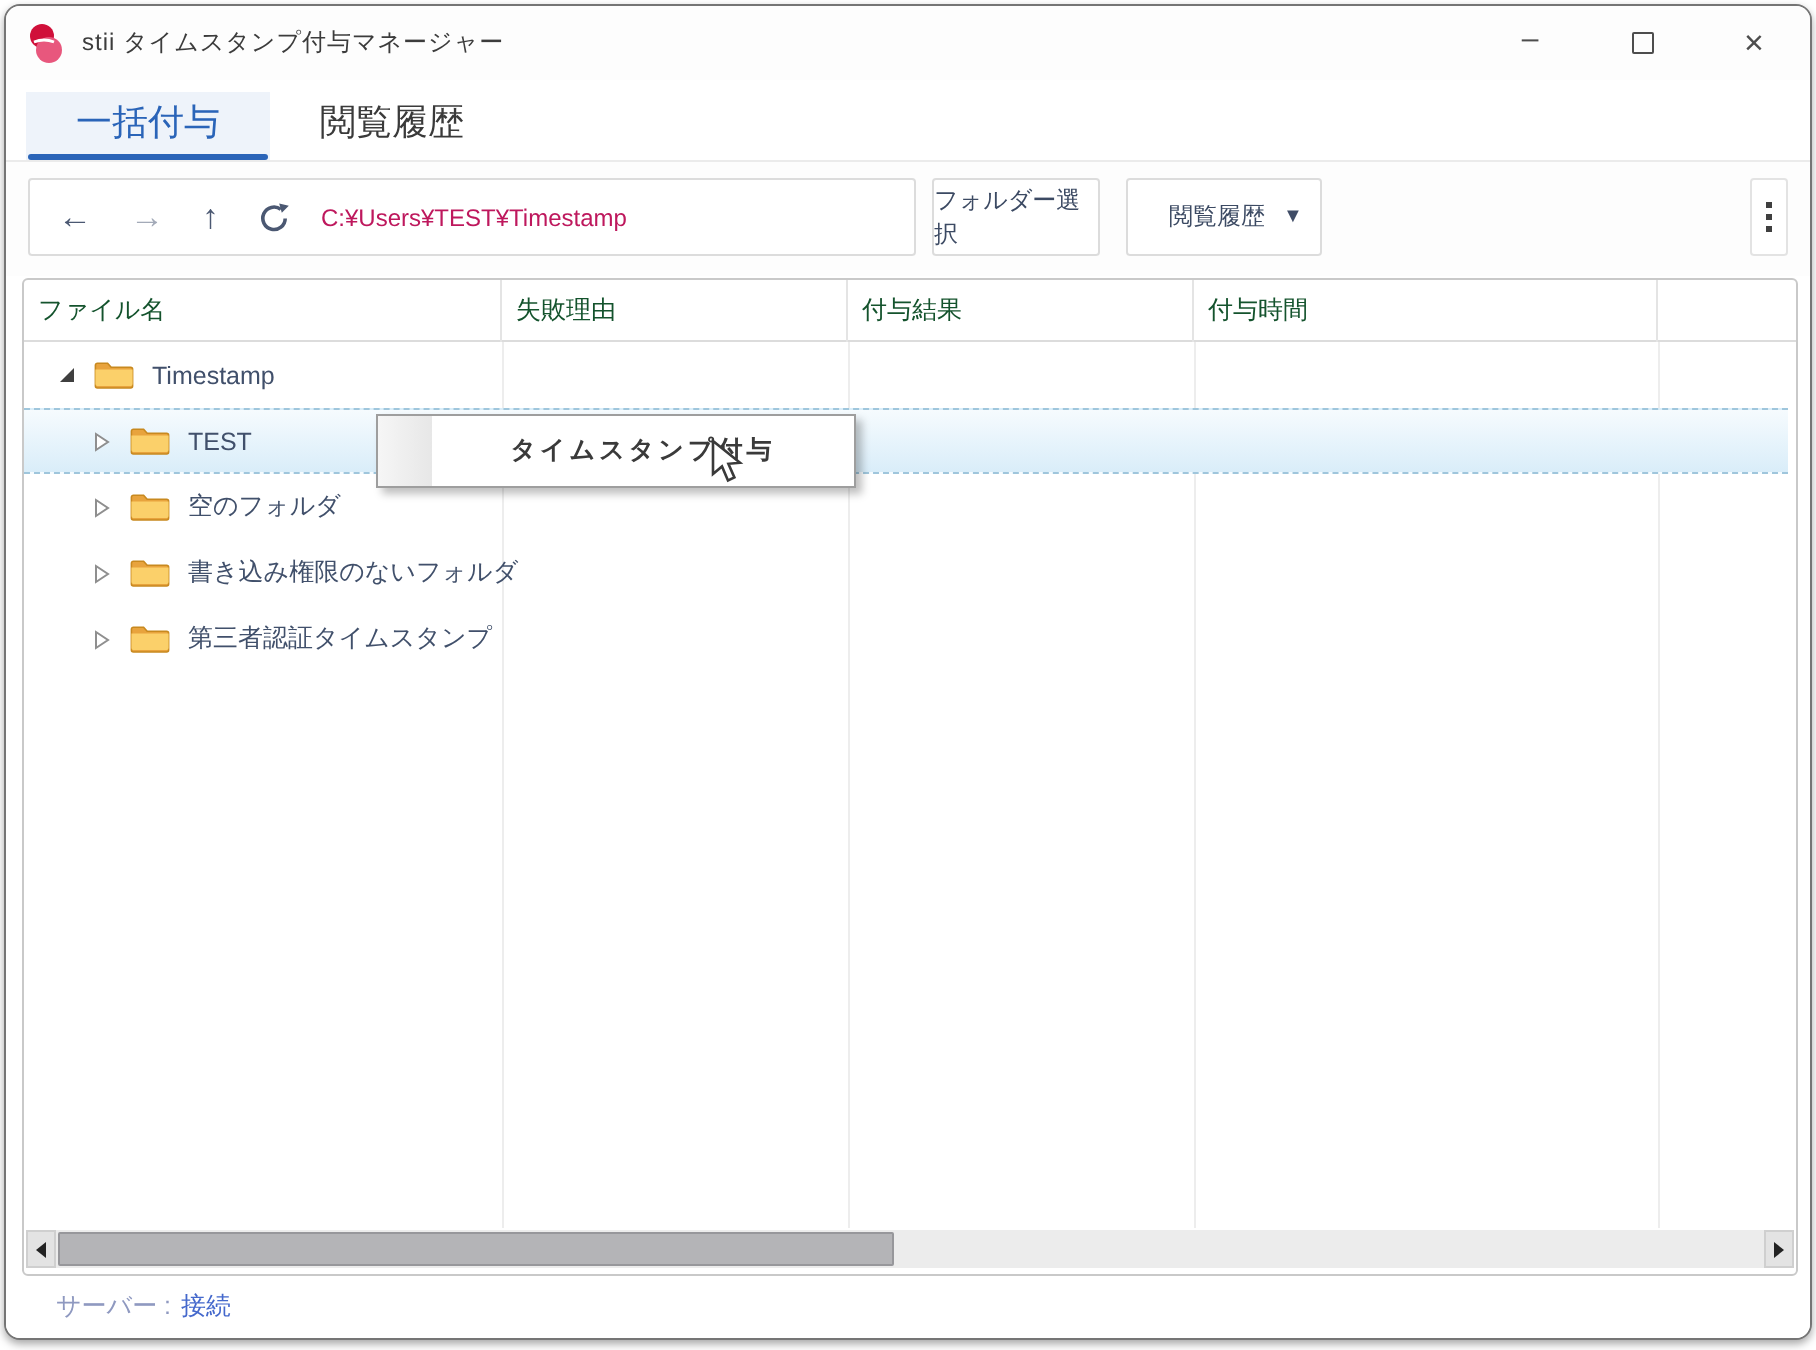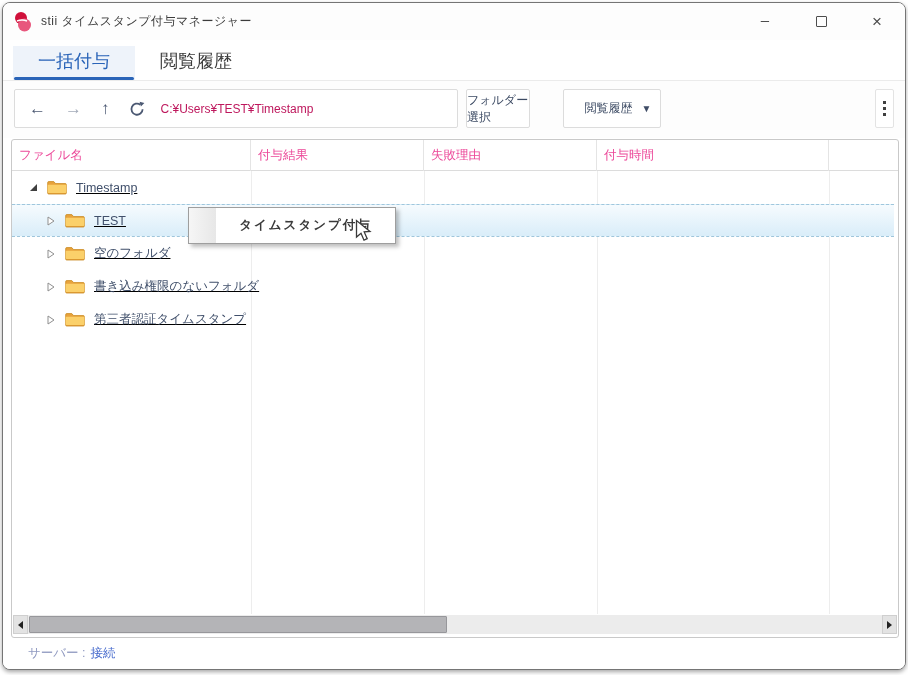--- a/index.html
+++ b/index.html
@@ -24,45 +24,45 @@
   .tab.active { color: #2a64b8; background: #eef3fa; }
   .tab.active::after { content: ""; position: absolute; left: 1px; right: 1px; bottom: 0; height: 3px; background: #2a64b8; border-radius: 2px; }
   
   .toolbar { position: absolute; left: 0; top: 78px; right: 0; height: 57px; background: #fdfdfd; }
   .addressbar { position: absolute; left: 11px; top: 8px; width: 444px; height: 39px; background: #fff; border: 1px solid #dcdcdc; border-radius: 2px; display: flex; align-items: center; padding-left: 14px; }
   .nav-ico { font-size: 17px; color: #4b5872; margin-right: 19px; line-height: 1; }
   .nav-ico.disabled { color: #a3aab8; }
   .refresh-wrap { margin-right: 16px; display: flex; align-items: center; }
   .path-text { font-size: 12px; color: #be185d; }
   .tb-btn { position: absolute; top: 8px; height: 39px; background: #fff; border: 1px solid #dcdcdc; border-radius: 2px; font-size: 12px; color: #3c4a63; display: flex; align-items: center; justify-content: center; }
-  .btn-folder { left: 463px; width: 64px; }
+  .btn-folder { left: 463px; width: 84px; }
   .btn-history { left: 560px; width: 98px; gap: 9px; padding-left: 12px; }
   .caret-down { font-size: 10px; color: #3f4c66; }
   .btn-dots { position: absolute; right: 11px; top: 8px; width: 19px; height: 39px; background: #fff; border: 1px solid #e3e3e3; border-radius: 2px; display: flex; flex-direction: column; align-items: center; justify-content: center; gap: 3px; }
   .dot { width: 3px; height: 3px; background: #3f3f3f; }
   
   .panel { position: absolute; left: 8px; top: 136px; width: 888px; height: 499px; border: 1px solid #c9c9c9; border-radius: 3px; background: #fff; overflow: hidden; }
   .thead { position: absolute; left: 0; top: 0; right: 0; height: 31px; border-bottom: 1px solid #dcdcdc; display: flex; align-items: center; }
-  .th { font-size: 12.5px; color: #ec4899; padding-left: 7px; height: 31px; line-height: 31px; border-right: 1px solid #e4e4e4; }
+  .th { font-size: 12.5px; color: #14532d; padding-left: 7px; height: 31px; line-height: 31px; border-right: 1px solid #e4e4e4; }
   .th:nth-child(1) { width: 239px; }
   .th:nth-child(2) { width: 173px; }
   .th:nth-child(3) { width: 173px; }
   .th:nth-child(4) { width: 232px; }
   .th:nth-child(5) { width: 70px; border-right: none; font-weight: bold; }
   .gridline { position: absolute; top: 31px; width: 1px; height: 443px; background: #ededed; }
-  .rows { position: absolute; left: 0; top: 31px; right: 4px; text-decoration: underline; }
+  .rows { position: absolute; left: 0; top: 31px; right: 4px; }
   .tree-row { height: 33px; display: flex; align-items: center; }
   .tree-row.selected { background: linear-gradient(#f6fbfe, #d9edf9); border-top: 1px dashed #9fc6dc; border-bottom: 1px dashed #9fc6dc; }
   .expander { width: 10px; display: flex; justify-content: center; }
   .lvl0 .expander { margin-left: 16px; }
   .lvl1 .expander { margin-left: 34px; }
   .folder { margin-left: 9px; display: flex; }
   .row-label { margin-left: 9px; font-size: 12.5px; color: #41506b; }
   
-  .ctx-menu { position: absolute; left: 185px; top: 204px; width: 208px; height: 37px; background: #fff; border: 1px solid #9e9e9e; box-shadow: 3px 3px 4px rgba(0,0,0,0.25); display: flex; z-index: 5; }
+  .ctx-menu { position: absolute; left: 185px; top: 204px; width: 240px; height: 37px; background: #fff; border: 1px solid #9e9e9e; box-shadow: 3px 3px 4px rgba(0,0,0,0.25); display: flex; z-index: 5; }
   .ctx-strip { width: 27px; background: linear-gradient(to right, #f6f6f6, #e7e7e7); }
   .ctx-item { flex: 1; display: flex; align-items: center; justify-content: center; font-size: 12.5px; font-weight: bold; color: #3a3a3a; letter-spacing: 2px; }
   .cursor { position: absolute; left: 352px; top: 216px; z-index: 6; }
   
   .hscroll { position: absolute; left: 1px; right: 1px; top: 475px; height: 19px; background: #ececec; display: flex; align-items: center; }
   .sb-btn { width: 15px; height: 19px; background: #e3e3e3; border: 1px solid #cfcfcf; display: flex; align-items: center; justify-content: center; }
   .tri-left { width: 0; height: 0; border-top: 4px solid transparent; border-bottom: 4px solid transparent; border-right: 5px solid #222; }
   .tri-right { width: 0; height: 0; border-top: 4px solid transparent; border-bottom: 4px solid transparent; border-left: 5px solid #222; }
   .sb-thumb { width: 418px; height: 17px; margin-left: 1px; background: #b4b4b7; border: 1px solid #97979b; border-radius: 1px; }
   .sb-track-rest { flex: 1; }
@@ -124,22 +124,22 @@
     <div class="btn-dots">
       <span class="dot"></span>
       <span class="dot"></span>
       <span class="dot"></span>
     </div>
   </div>
 
   <div class="panel">
     <div class="thead">
       <div class="th">ファイル名</div>
+      <div class="th">失敗理由</div>
       <div class="th">付与結果</div>
-      <div class="th">失敗理由</div>
       <div class="th">付与時間</div>
     </div>
 
     <div class="gridline" style="left:239px"></div>
     <div class="gridline" style="left:412px"></div>
     <div class="gridline" style="left:585px"></div>
     <div class="gridline" style="left:817px"></div>
 
     <div class="rows">
       <div class="tree-row lvl0">

